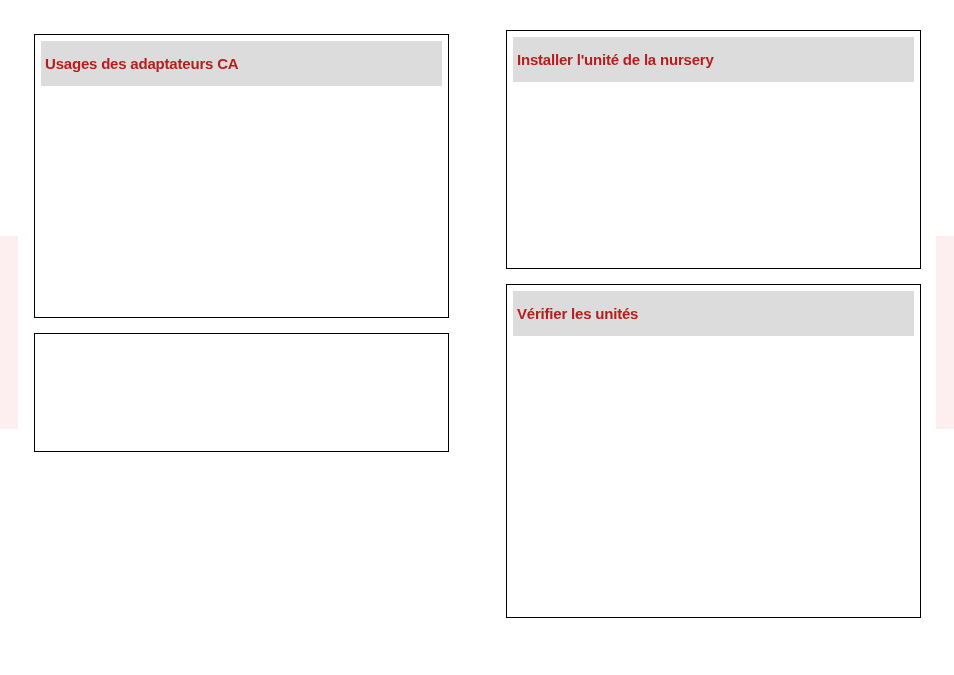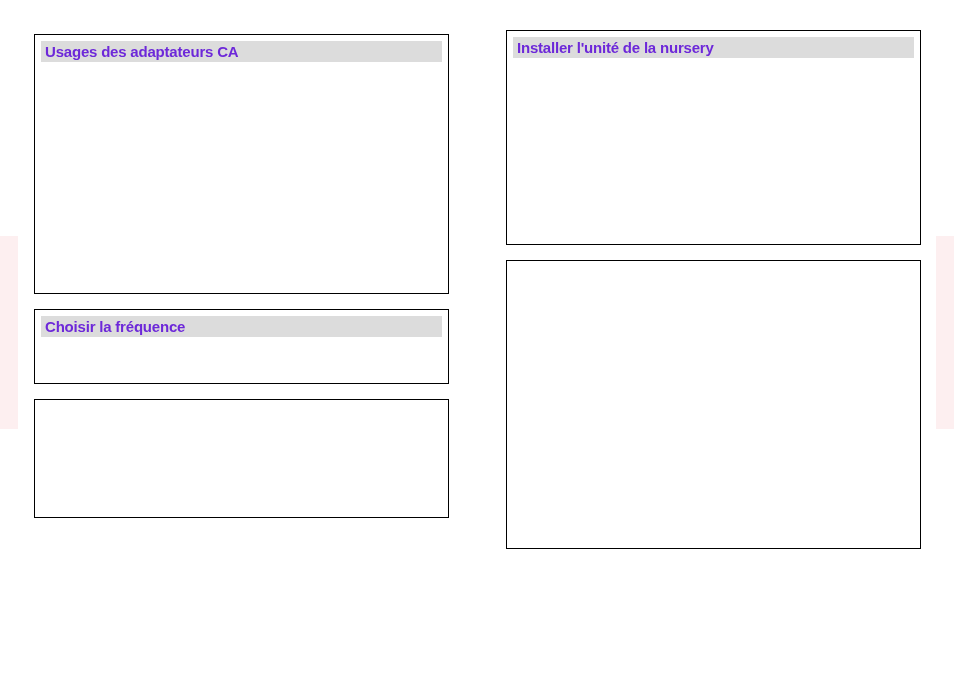--- a/index.html
+++ b/index.html
@@ -47,22 +47,22 @@
       border: 1.5px solid #000;
       width: 415px;
       padding: 6px;
       margin-bottom: 15px;
       background: #fff;
     }
     .box-title {
       background: #dcdcdc;
       font-weight: bold;
       font-size: 15px;
-      padding: 2px 4px;
-      color: #6d28d9;
+      padding: 14px 4px;
+      color: #b91c1c;
       font-family: Arial, Helvetica, sans-serif;
       letter-spacing: -0.2px;
     }
     .box-body {
       min-height: 0;
     }
     .b1 .box-body { height: 225px; }
     .b2 .box-body { height: 40px; }
     .b3 .box-body { height: 105px; }
     .b4 .box-body { height: 180px; }
@@ -72,30 +72,27 @@
 <body>
 
 <div class="pink-tab-left"></div>
 <div class="pink-tab-right"></div>
 
 <div class="page page-left">
   <div class="box b1">
     <div class="box-title">Usages des adaptateurs CA</div>
     <div class="box-body"></div>
   </div>
-  <div class="box b2">
-    <div class="box-title">Choisir la fréquence</div>
-    <div class="box-body"></div>
-  </div>
   <div class="box b3">
     <div class="box-body"></div>
   </div>
 </div>
 
 <div class="page page-right">
   <div class="box b4">
     <div class="box-title">Installer l'unité de la nursery</div>
     <div class="box-body"></div>
   </div>
   <div class="box b5">
+    <div class="box-title">Vérifier les unités</div>
     <div class="box-body"></div>
   </div>
 </div>
 
 </body></html>

